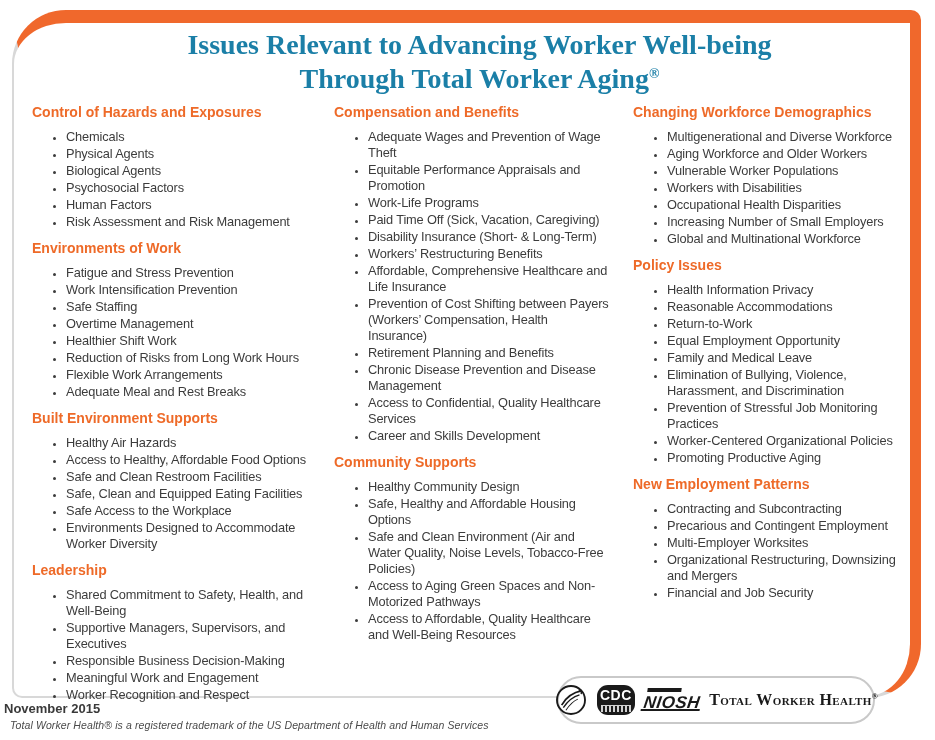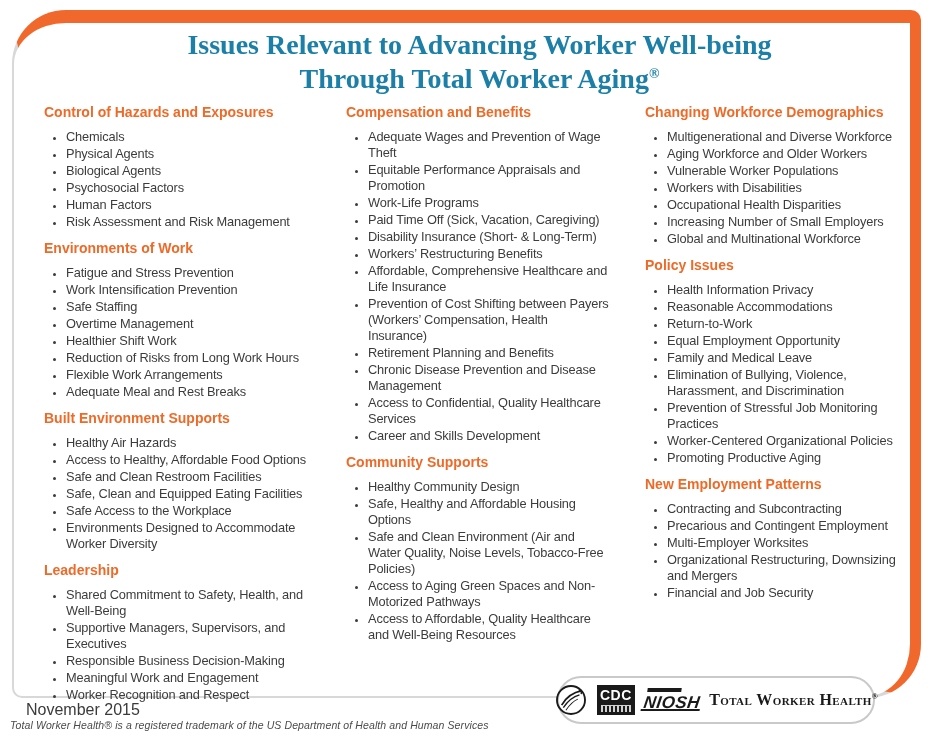--- a/index.html
+++ b/index.html
@@ -26,51 +26,51 @@
   .title .reg{font-size:14px;vertical-align:super;line-height:0;}
   
   .columns{
     position:absolute;left:0;top:103px;width:100%;box-sizing:border-box;
     padding:0 14px 0 32px;
     display:grid;grid-template-columns:300px 297px 1fr;column-gap:2px;
     z-index:2;
   }
   .section-heading{
     color:var(--heading-orange);font-weight:bold;font-size:14px;line-height:18px;
-    margin:9px 0 4px 12px;
+    margin:9px 0 4px 0;
   }
   .column > .section-heading:first-child{margin-top:0;}
   ul.item-list{
     margin:8px;padding:0 14px 0 26px;list-style:disc outside;
   }
   ul.item-list li{
     font-size:12.8px;line-height:16px;margin:0 0 1px 0;
     color:var(--text-dark);letter-spacing:-0.15px;
   }
   ul.item-list li::marker{color:var(--text-dark);font-size:11px;}
   
   .footer-date{
-    position:absolute;left:26px;top:701px;font-size:16px;color:#3a3a3a;z-index:3;
+    position:absolute;left:4px;top:701px;font-size:13px;color:#3a3a3a;z-index:3;font-weight:bold;
   }
   .footer-trademark{
     position:absolute;left:10px;top:719px;font-size:10.5px;font-style:italic;
     color:#4a4a4a;z-index:3;letter-spacing:0.1px;
   }
   
   .logo-pill{
     position:absolute;right:60px;top:676px;width:318px;height:48px;
     background:#fff;border:2px solid #c9c9c9;border-radius:26px;
     display:flex;align-items:center;justify-content:center;gap:9px;
     box-sizing:border-box;z-index:4;
   }
   .hhs-logo{width:34px;height:34px;flex:0 0 auto;}
   .cdc-logo{
     width:38px;height:30px;background:var(--logo-black);color:#fff;
     display:flex;flex-direction:column;align-items:center;justify-content:center;
-    flex:0 0 auto;border-radius:0;
+    flex:0 0 auto;border-radius:11px;
   }
   .cdc-logo .cdc-text{font-weight:bold;font-size:14px;line-height:15px;letter-spacing:0.5px;}
   .cdc-logo .cdc-microbar{width:30px;height:6px;border-top:1px solid #fff;margin-top:2px;
     background:repeating-linear-gradient(90deg,#fff 0 2px,transparent 2px 4px);opacity:.8;}
   .niosh-logo{
     position:relative;flex:0 0 auto;transform:skewX(-8deg);
     font-weight:bold;font-style:italic;font-size:17px;color:var(--logo-black);
     letter-spacing:0.5px;padding-top:5px;
   }
   .niosh-logo::before{

